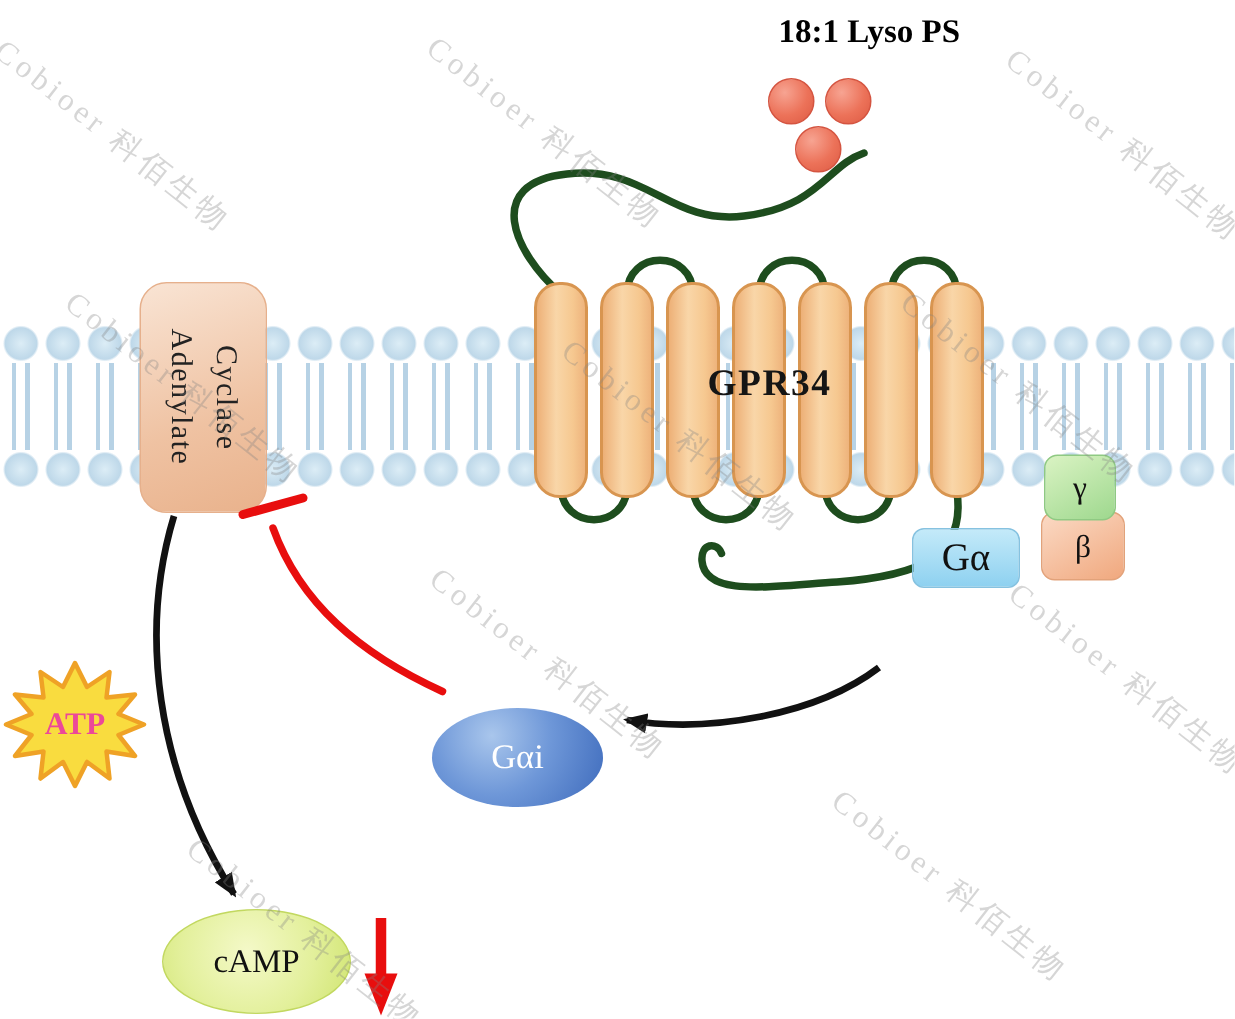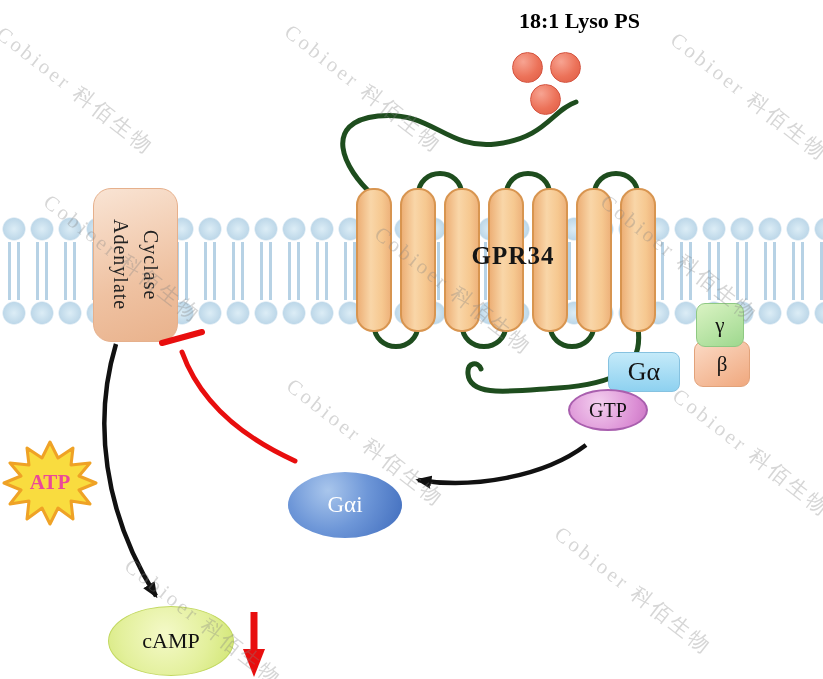--- a/index.html
+++ b/index.html
@@ -149,21 +149,20 @@
   <div class="ac-box">
     <div class="ac-text">
       <div>Adenylate</div>
       <div>Cyclase</div>
     </div>
   </div>
 
   <div class="gamma">γ</div>
   <div class="beta">β</div>
   <div class="galpha-box">Gα</div>
-  <div class="gtp">GTP</div>
   <div class="galphai">Gαi</div>
 
   <svg class="atp-star" width="96" height="86">
     <polygon points="94,43 77,50 88,64 69,61 71,79 56,68 48,84 40,68 25,79 27,61 8,64 19,50 2,43 19,36 8,23 27,25 25,8 40,18 48,2 56,18 71,8 69,25 88,23 77,36" fill="#f9dc3f" stroke="#efa226" stroke-width="3" stroke-linejoin="round"></polygon>
   </svg>
   <div class="atp-label">ATP</div>
 
   <div class="camp">cAMP</div>
 
   <svg class="arrows-svg" width="823" height="679">

